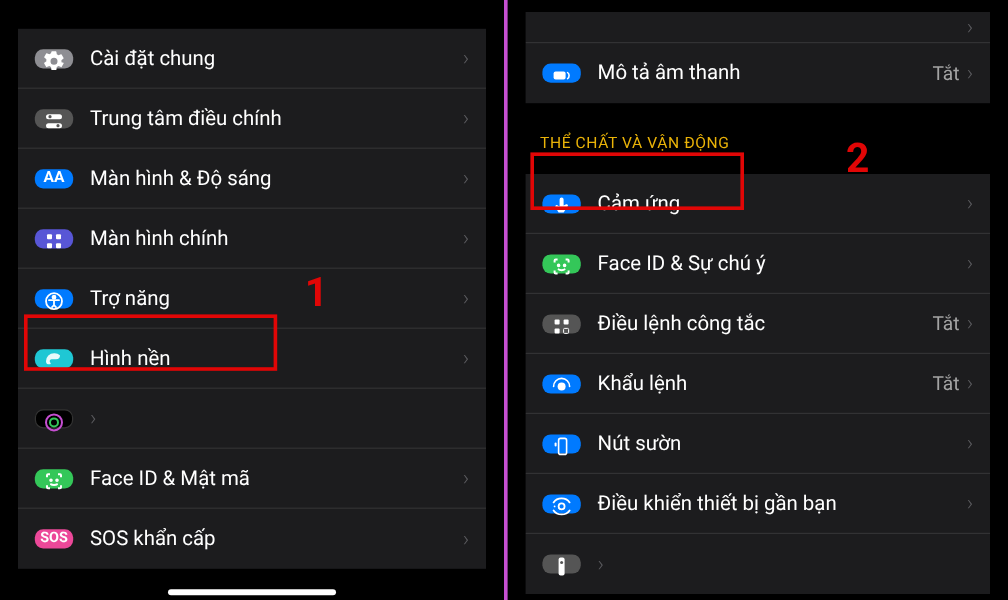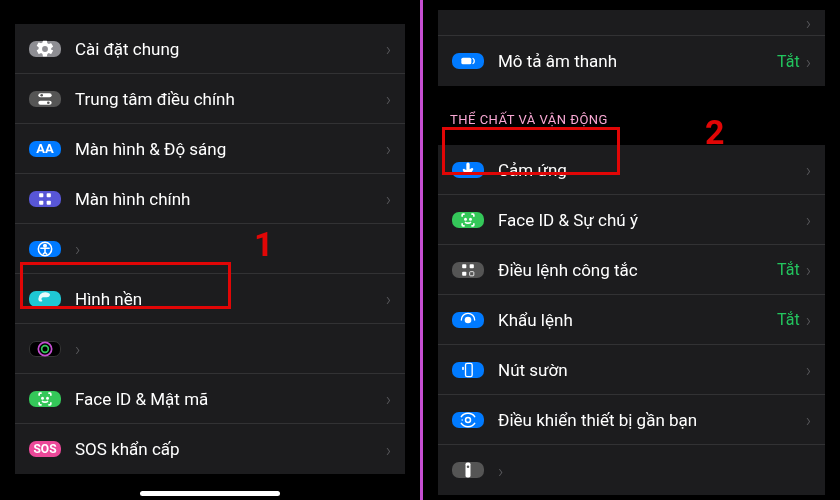--- a/index.html
+++ b/index.html
@@ -34,32 +34,32 @@
     padding: 10px 14px;
     border-bottom: 1px solid #323234;
     min-height: 50px;
   }
   .row:last-child { border-bottom: none; }
   .icon {
     width: 32px;
     height: 16px;
     border-radius: 7px;
     display: flex;
-    align-items: center;
+    align-items: flex-start;
     justify-content: center;
     margin-right: 14px;
     flex-shrink: 0;
   }
   .label { flex: 1; font-size: 17px; }
-  .value { color: #22c55e; font-size: 16px; margin-right: 6px; }
+  .value { color: #a3a3a3; font-size: 16px; margin-right: 6px; }
   .chevron {
     color: #5a5a5e; font-size: 18px; font-weight: 300;
   }
   .section-header {
-    color: #f9a8d4;
+    color: #eab308;
     font-size: 13px;
     text-transform: uppercase;
     letter-spacing: 0.5px;
     padding: 8px 12px 4px;
     margin-top: 18px;
   }
 
   .hl {
     border: 3px solid #e10606;
     position: absolute;
@@ -150,20 +150,21 @@
       </div>
 
       <div class="row">
         <div class="icon bg-blue">
           <svg viewBox="0 0 24 24" fill="none" stroke="#fff" stroke-width="1.8">
               <circle cx="12" cy="12" r="8"></circle>
               <circle cx="12" cy="8" r="1.5" fill="#fff"></circle>
               <path d="M7 11h10M12 11v5M10 18l2-2 2 2" stroke-linecap="round"></path>
             </svg>
         </div>
+        <div class="label">Trợ năng</div>
         <div class="chevron">›</div>
       </div>
 
       <div class="row">
         <div class="icon bg-cyan">
           <svg viewBox="0 0 24 24" fill="#fff">
               <path d="M12 4a8 8 0 0 0-8 8c0 2 1 3 2 3h2c1 0 1-1 0-2a2 2 0 0 1 2-3h4a4 4 0 0 0 4-4 8 8 0 0 0-6-2Z" opacity=".9"></path>
             </svg>
         </div>
         <div class="label">Hình nền</div>

